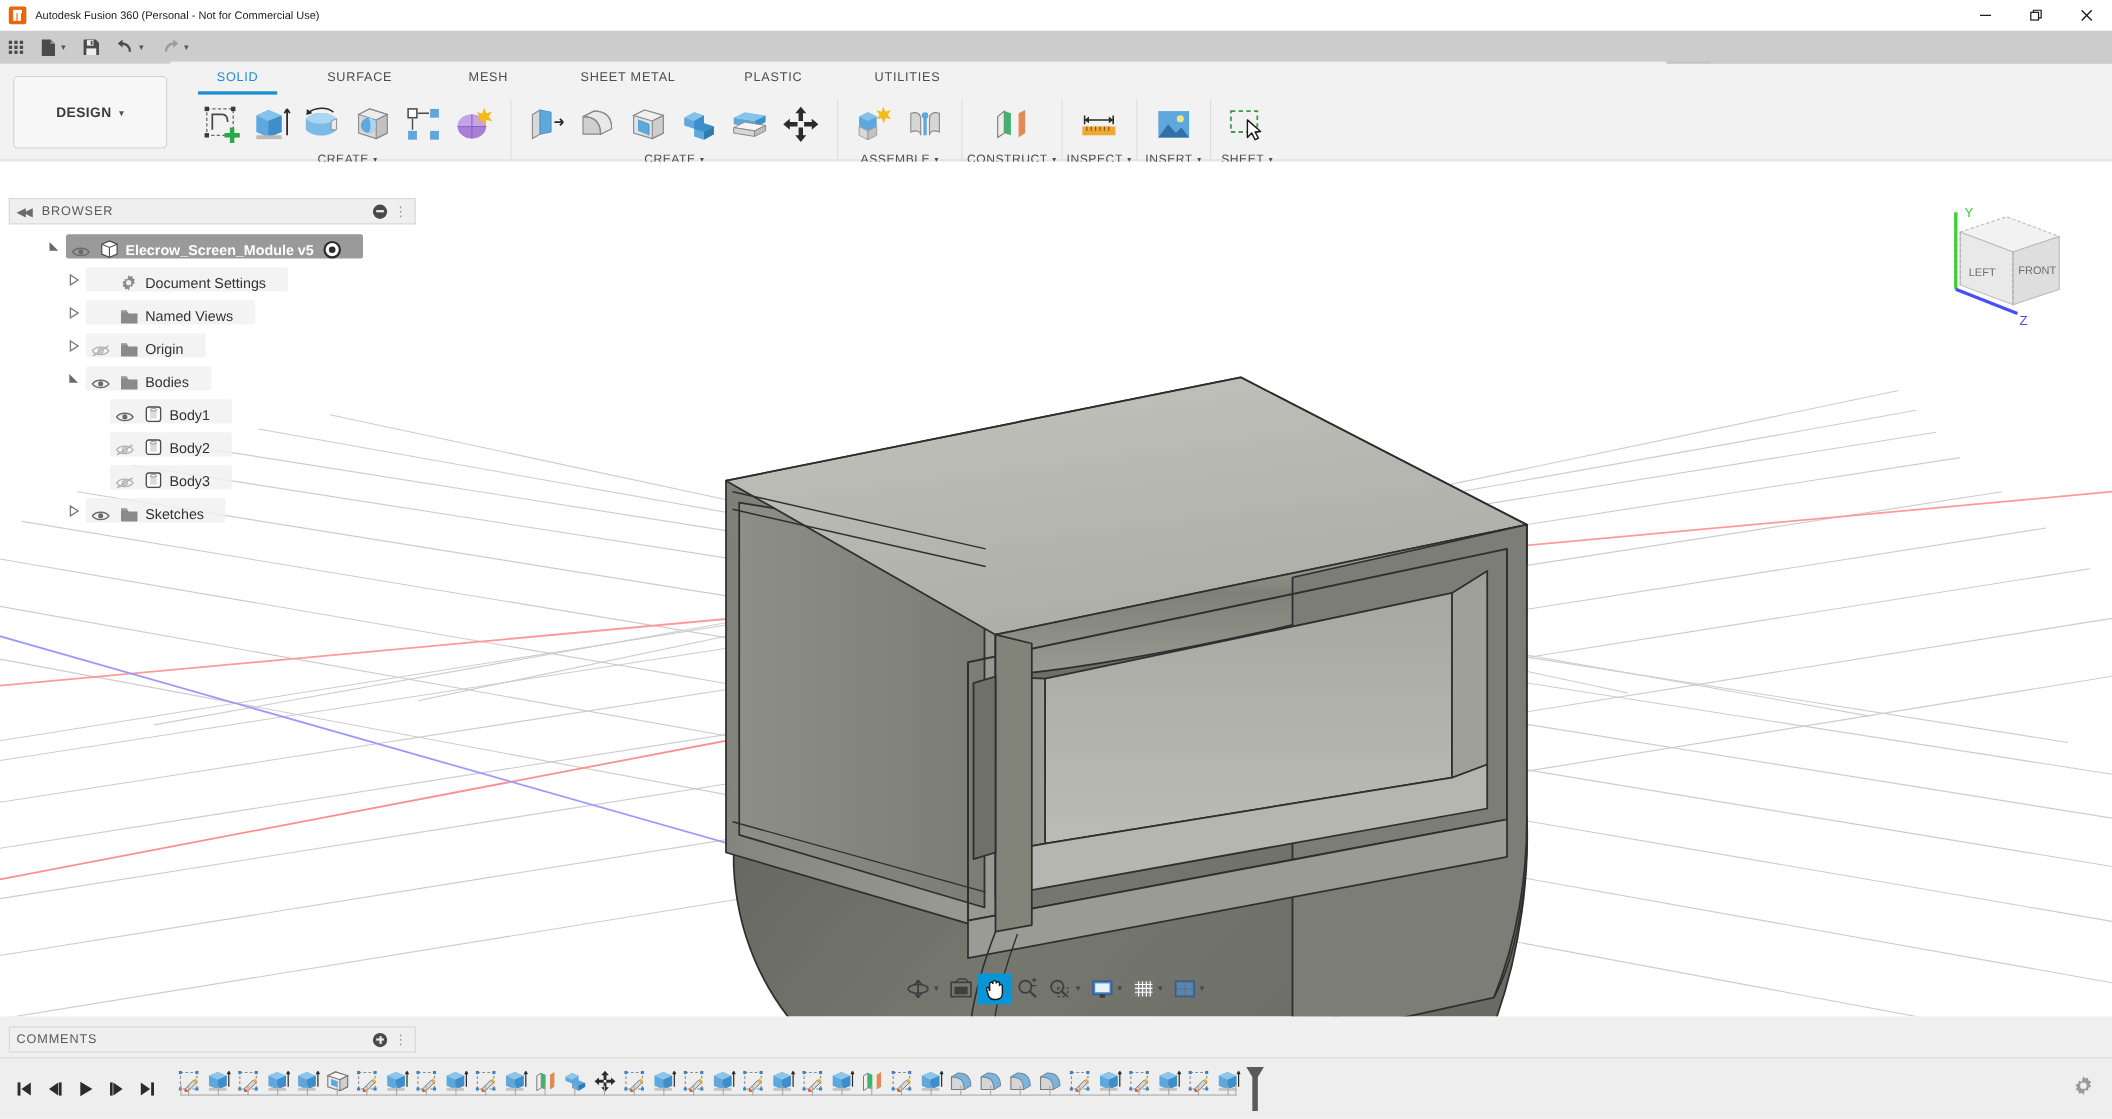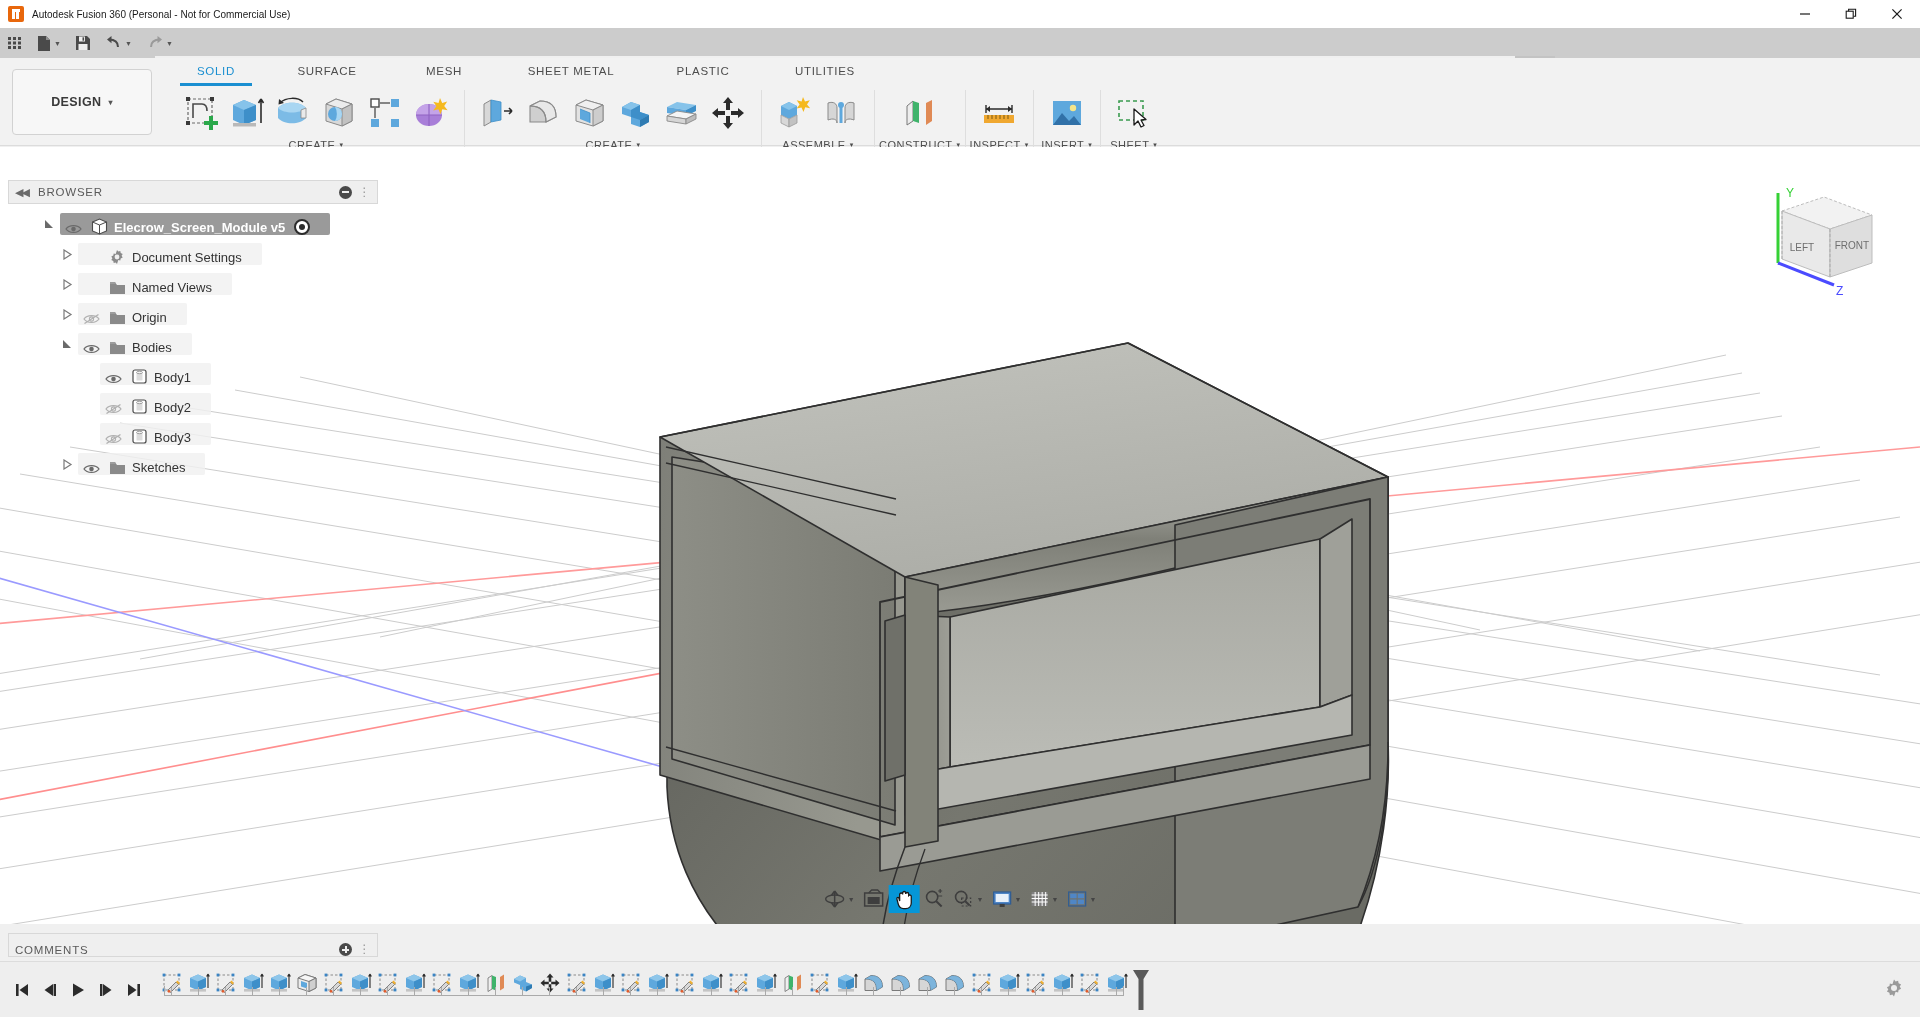--- a/index.html
+++ b/index.html
@@ -195,21 +195,21 @@
     height: 28px; display: flex; align-items: center; padding: 0 4px;
     color: #3e3e3e;
   }
   .navbtn.active { background: #0696d7; color: #fff; padding: 0 5px; }
   .nav-caret { font-size: 7px; margin-left: 2px; color: #444; }
 
   
   .comments {
     position: absolute; left: 8px; bottom: 60px; width: 370px; height: 24px;
     background: #efefef; border: 1px solid #d8d8d8;
-    display: flex; align-items: flex-end; padding: 0 6px;
+    display: flex; align-items: center; padding: 0 6px;
     color: #5a5a5a; font-size: 11.5px; letter-spacing: .8px; z-index: 20;
   }
   .cm-plus {
     width: 13px; height: 13px; border-radius: 50%; background: #4a4a4a;
     position: relative; margin-right: 6px;
   }
   .cm-plus::after { content:""; position:absolute; left:3px; top:5.5px; width:7px; height:2px; background:#efefef; }
   .cm-plus::before { content:""; position:absolute; left:5.5px; top:3px; width:2px; height:7px; background:#efefef; }
 
   

